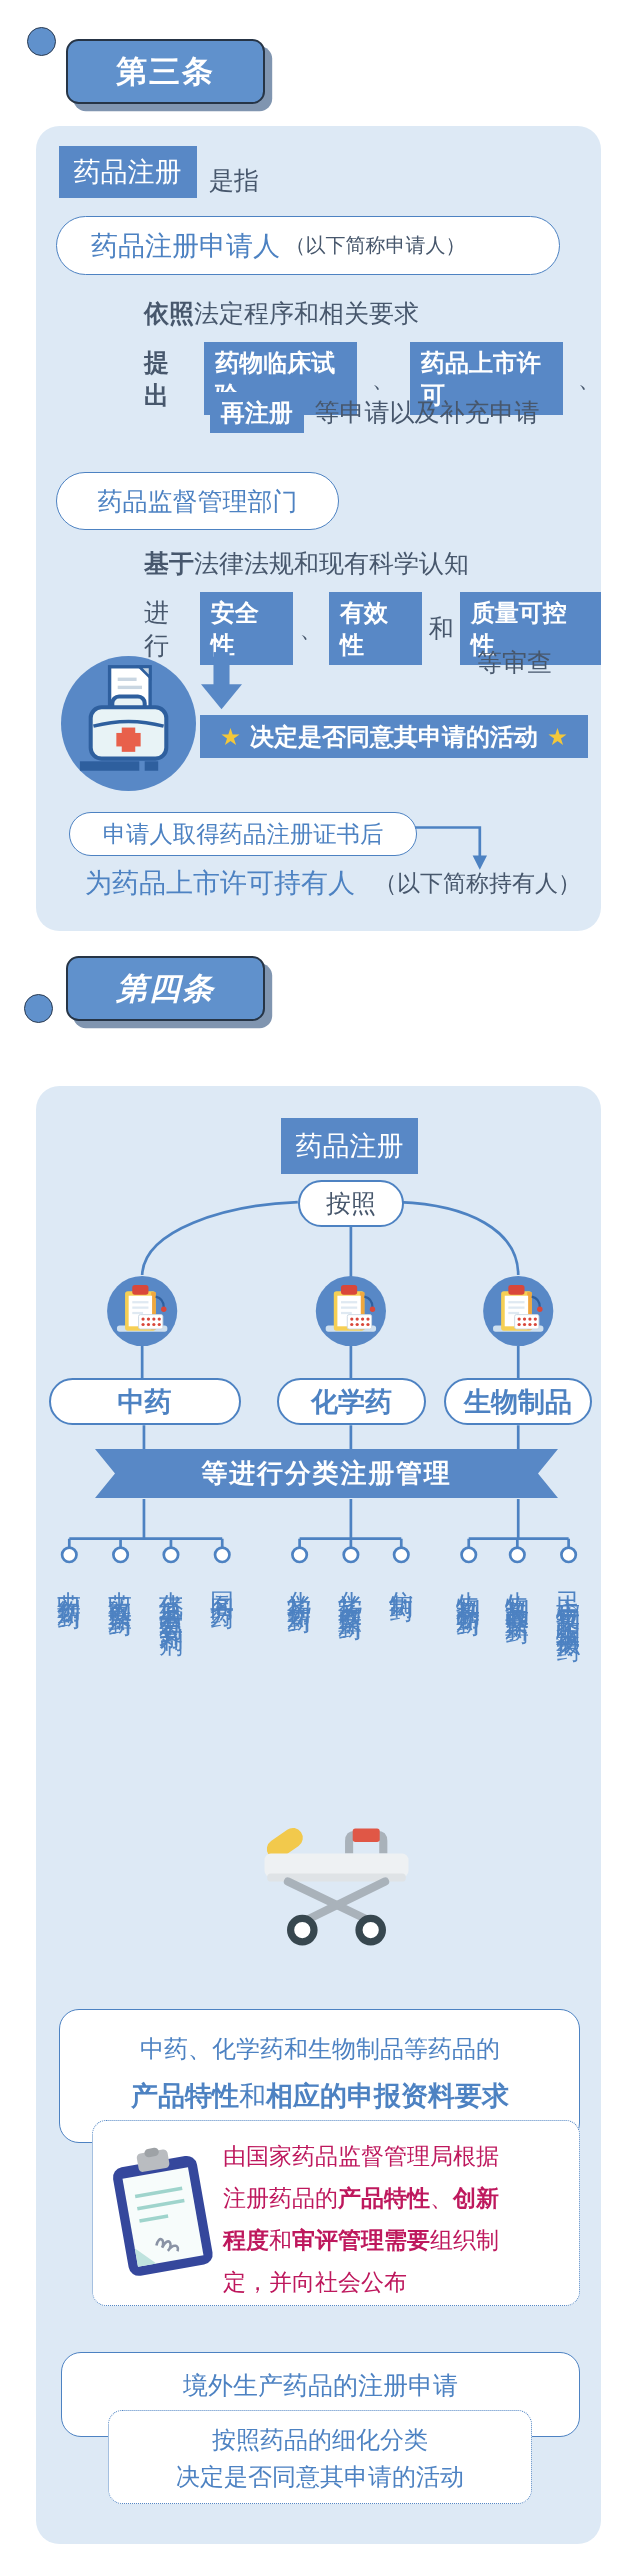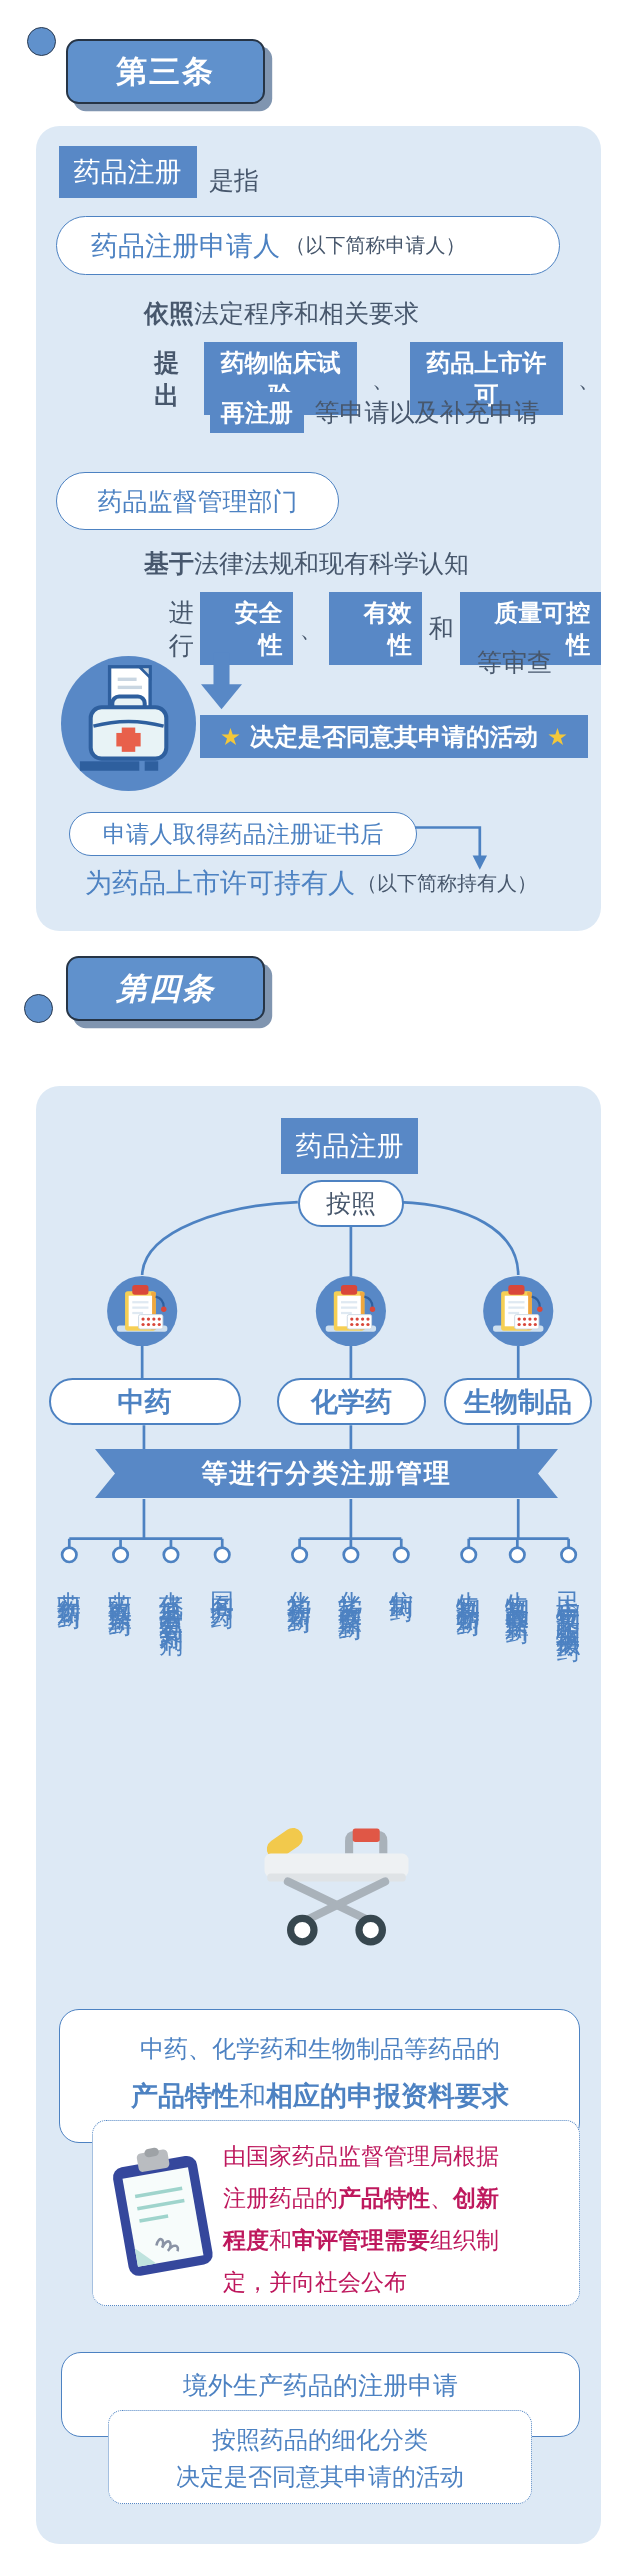--- a/index.html
+++ b/index.html
@@ -49,21 +49,21 @@
     <div class="abs pill" style="left:20px;top:90px;width:504px;height:59px;padding-left:34px;box-sizing:border-box;">
       <span class="blue" style="font-size:27px;">药品注册申请人</span>
       <span class="dark" style="font-size:20px;margin-left:5.4px;">（以下简称申请人）</span>
     </div>
 
     <div class="abs row" style="left:108px;top:171px;font-size:25px;">
       <span class="dark b">依照</span>
       <span class="dark">法定程序和相关要求</span>
     </div>
 
-    <div class="abs row" style="left:108px;top:216px;gap:15px;text-align:center;">
+    <div class="abs row" style="left:108px;top:216px;gap:15px;">
       <span class="dark b" style="font-size:25px;">提出</span>
       <span class="tag">药物临床试验</span>
       <span class="dark" style="font-size:23.4px;">、</span>
       <span class="tag">药品上市许可</span>
       <span class="dark" style="font-size:23.4px;">、</span>
     </div>
 
     <div class="abs row" style="left:174px;top:266px;gap:10.8px;">
       <span class="tag">再注册</span>
       <span class="dark" style="font-size:25px;">等申请以及补充申请</span>
@@ -71,21 +71,21 @@
 
     <div class="abs pill" style="left:20px;top:346px;width:281px;height:56px;justify-content:center;">
       <span class="blue" style="font-size:25px;">药品监督管理部门</span>
     </div>
 
     <div class="abs row" style="left:108px;top:421px;font-size:25px;">
       <span class="dark b">基于</span>
       <span class="dark">法律法规和现有科学认知</span>
     </div>
 
-    <div class="abs row" style="left:108px;top:466px;gap:6.3px;text-align:right;">
+    <div class="abs row" style="left:108px;top:466px;gap:6.3px;">
       <span class="dark" style="font-size:25px;">进行</span>
       <span class="tag">安全性</span>
       <span class="dark" style="font-size:23.4px;">、</span>
       <span class="tag">有效性</span>
       <span class="dark" style="font-size:25px;">和</span>
       <span class="tag">质量可控性</span>
     </div>
 
     <div class="abs dark" style="right:49px;top:520px;font-size:25px;">等审查</div>
 
@@ -120,21 +120,21 @@
       <span class="blue" style="font-size:23.4px;font-family:Liberation Mono, monospace;">申请人取得药品注册证书后</span>
     </div>
 
     <svg class="abs" style="left:379px;top:688px;" width="90" height="72" viewBox="0 0 100 80">
       <path d="M0,15 H72 V48" fill="none" stroke="#4d82c2" stroke-width="3"></path>
       <polygon points="64,46 80,46 72,62" fill="#4d82c2"></polygon>
     </svg>
 
     <div class="abs row" style="left:49px;top:739px;">
       <span class="blue" style="font-size:27px;">为药品上市许可持有人</span>
-      <span class="dark" style="font-size:20px;margin-left:2px;">（以下简称持有人）</span>
+      <span class="dark" style="font-size:23px;margin-left:19px;">（以下简称持有人）</span>
     </div>
   </div>
 
   <div class="abs dot" style="left:24px;top:994px;"></div>
   <div class="abs hbtn" style="left:66px;top:956px;font-style:italic;">第四条</div>
 
   <div class="abs card" style="left:36px;top:1086px;width:565px;height:1458px;">
 
     <div class="abs tagbox" style="left:245px;top:32px;width:137px;height:56px;font-size:27px;">药品注册</div>
 

